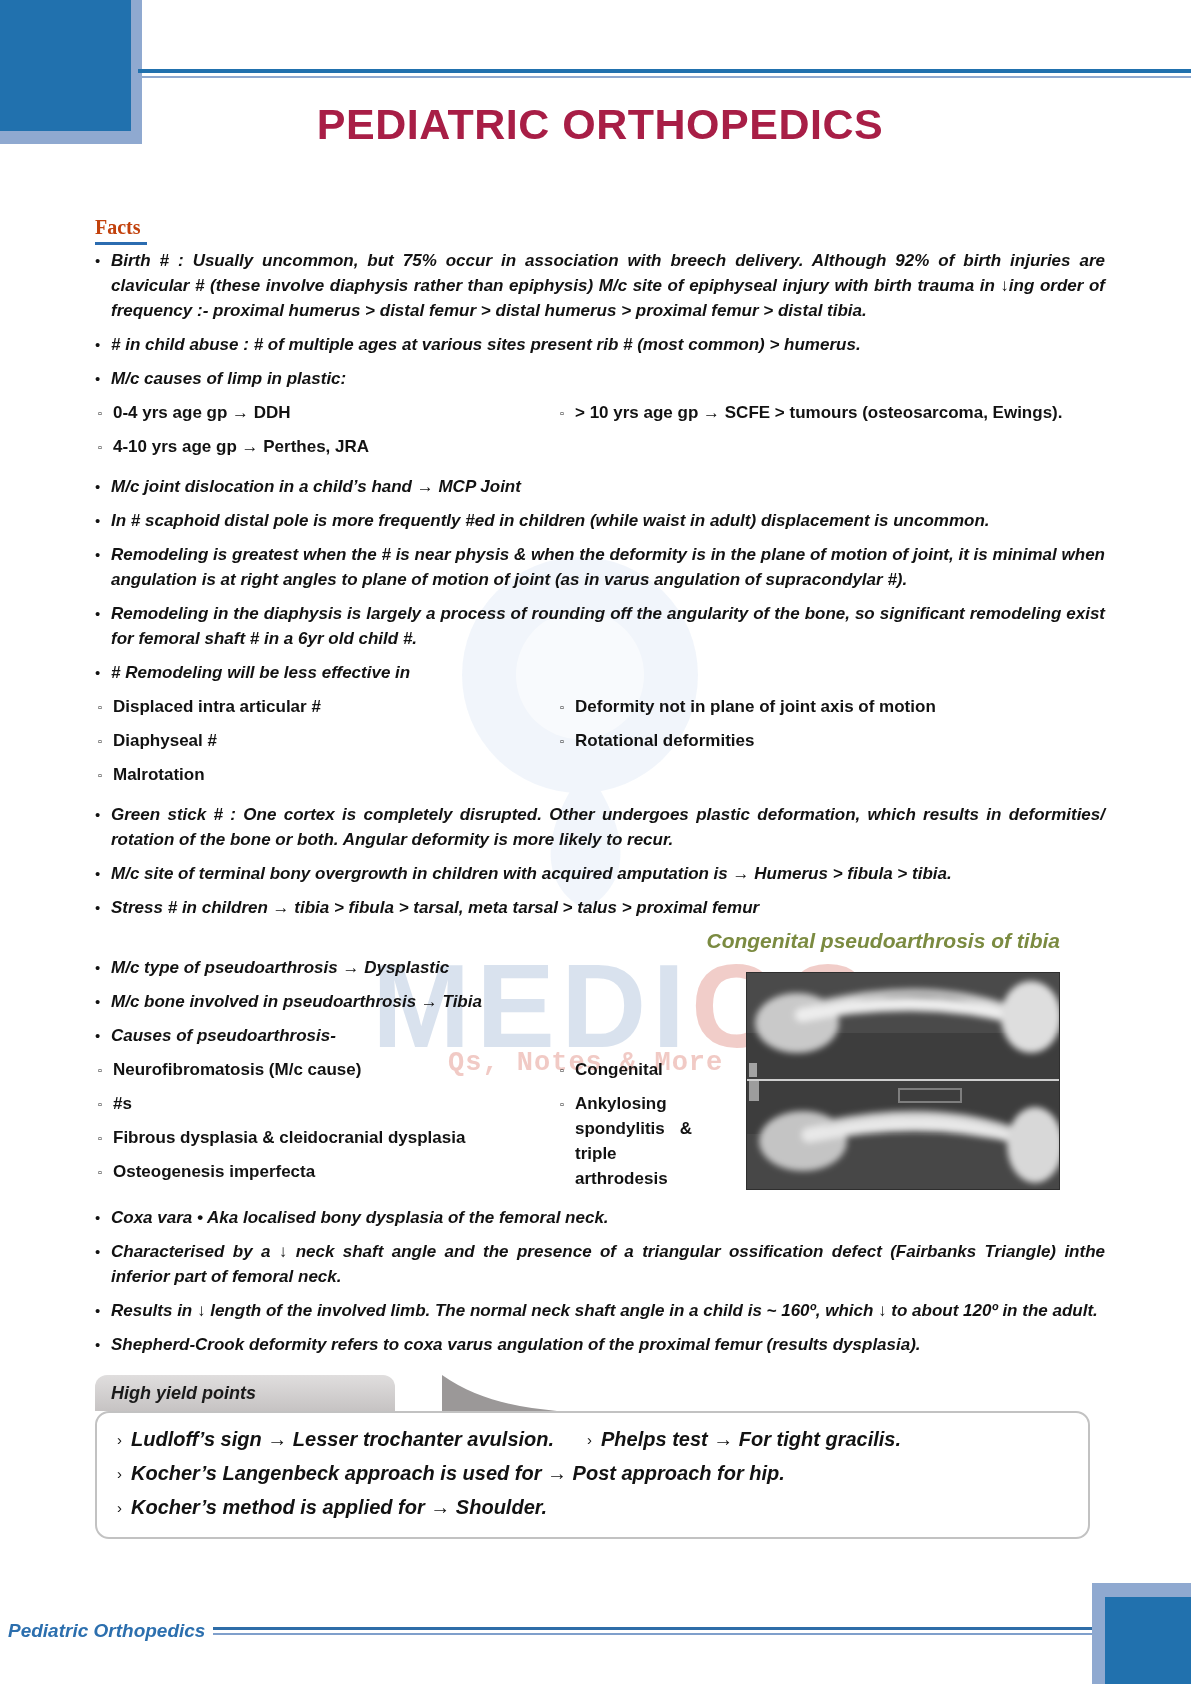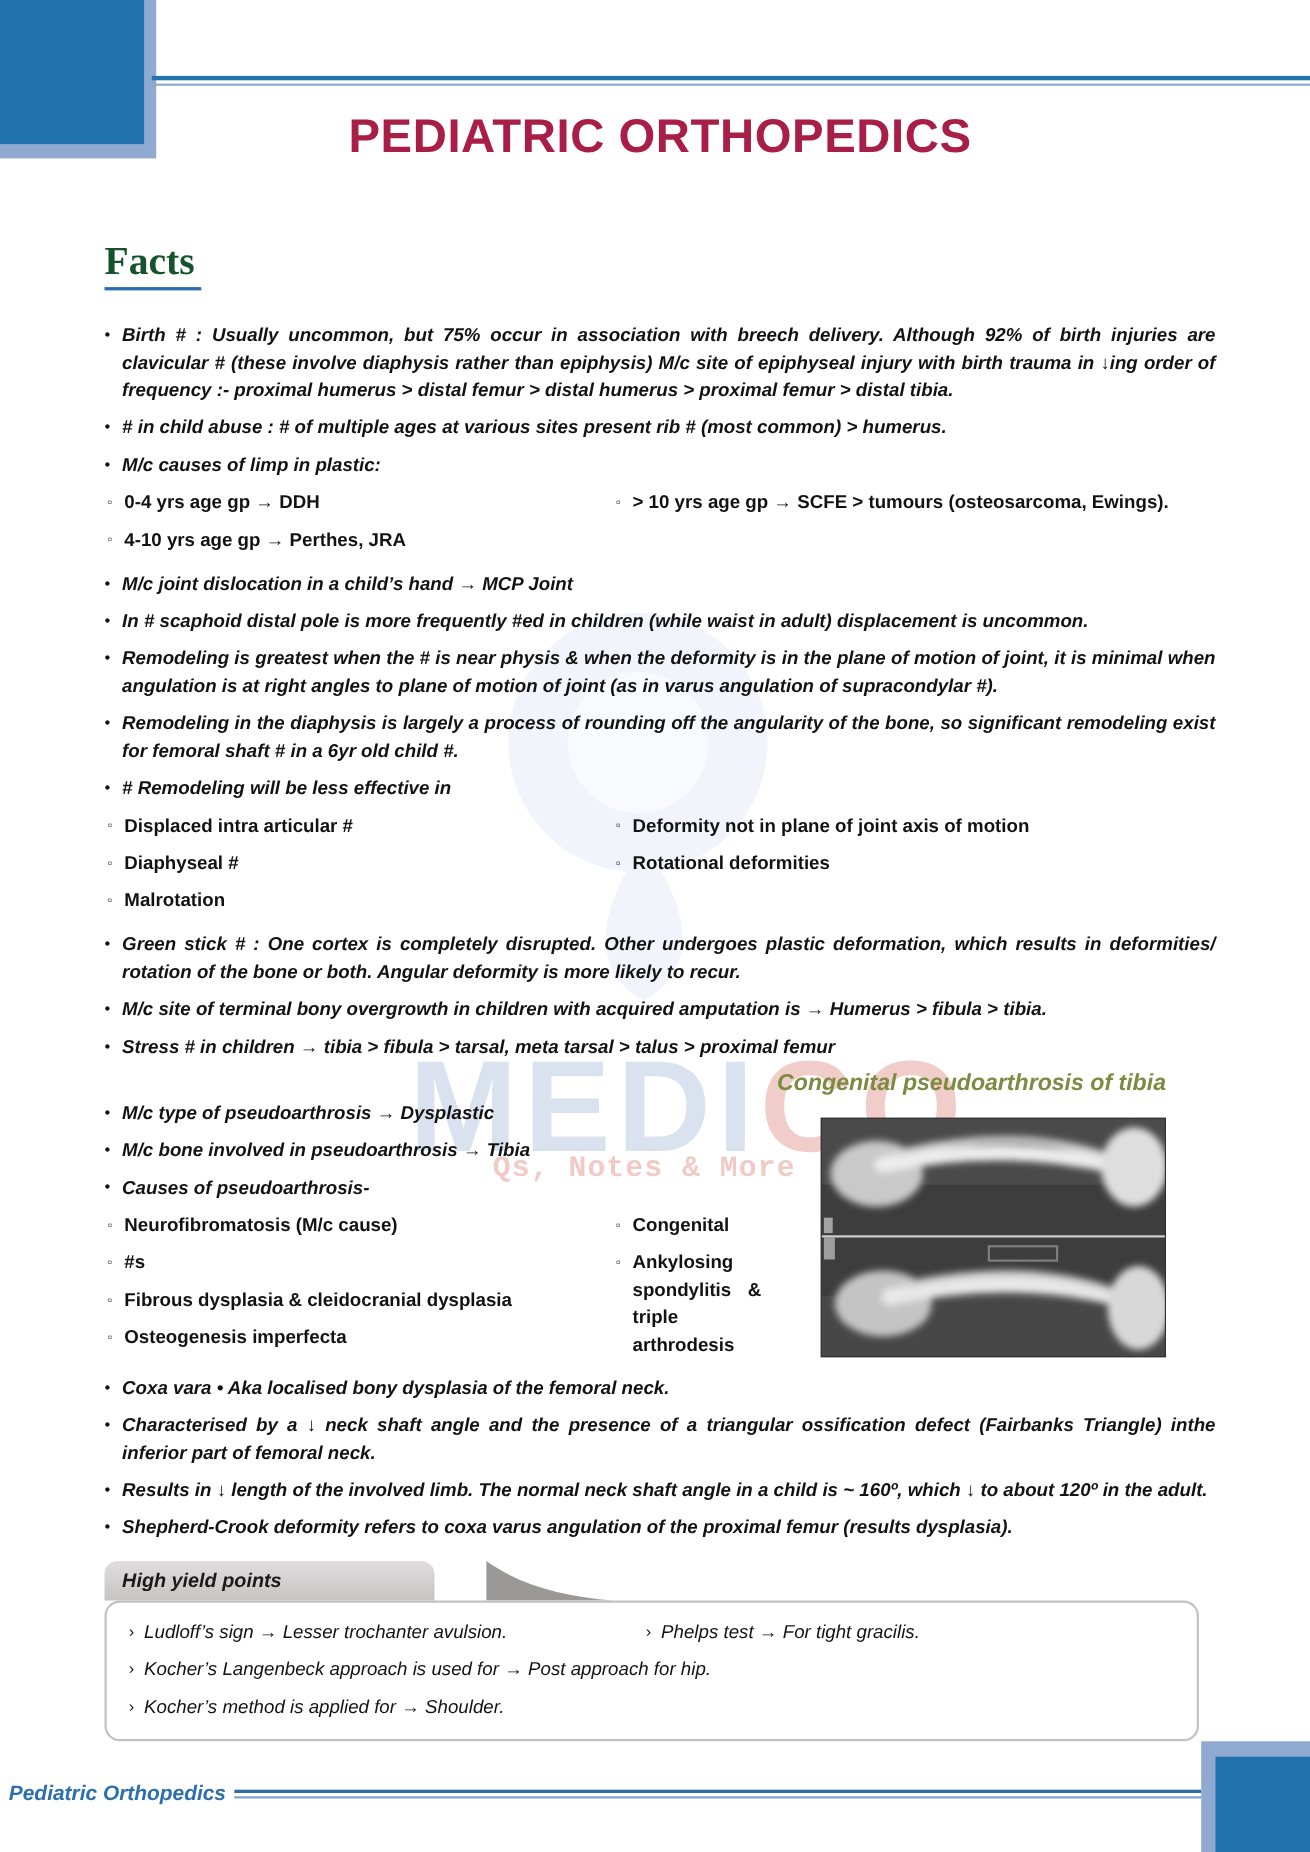--- a/index.html
+++ b/index.html
@@ -23,22 +23,22 @@
   .wm { position:absolute; z-index:0; pointer-events:none; }
   .wm-steth { left:420px; top:545px; opacity:0.55; }
   .wm-text { left:372px; top:938px; font-size:118px; font-weight:800; letter-spacing:6px; white-space:nowrap; }
   .wm-text .medi { color:rgba(120,150,195,0.28); }
   .wm-text .co   { color:rgba(210,90,75,0.30); }
   .wm-tag { left:448px; top:1048px; font-size:27px; font-weight:600; color:rgba(228,150,140,0.50); letter-spacing:1px;font-family:Liberation Mono, monospace; }
   
   .content { position:absolute; left:95px; top:216px; width:1010px; z-index:1;
              color:#121212; }
   .sec-heading-serif { display:inline-block; font-family:"Liberation Serif", serif;
-      font-size:36px; font-weight:700; color:#14532d; border-bottom:3px solid #2B6CB0;
-      padding:0 6px 3px 0; margin-bottom:28px; }
+      font-size:20px; font-weight:700; color:#c2410c; border-bottom:3px solid #2B6CB0;
+      padding:0 6px 3px 0; margin-bottom:3px; }
   .sec-heading-sans { display:inline-block; font-size:26px; font-weight:700; font-style:italic;
       color:#1E6CB5; border-bottom:3px solid #2B6CB0; padding:0 4px 4px 0; margin-bottom:12px; }
   .li { display:flex; align-items:flex-start; margin-bottom:9px; }
   .li p { flex:1; font-size:17px; font-weight:700; font-style:italic; line-height:25px; text-align:justify; }
   .mark { width:16px; flex:0 0 16px; font-size:15px; line-height:25px; font-style:normal; }
   .submark { width:15px; flex:0 0 15px; font-size:11px; line-height:25px; padding-top:1px; }
   .subli p { text-align:left; }
   .two-col { display:flex; margin-bottom:6px; }
   .col-l { width:465px; flex:0 0 465px; padding-left:3px; }
   .col-r { flex:1; padding-left:0; }
@@ -58,21 +58,21 @@
   .hy-tab { width:300px; height:36px; background:linear-gradient(180deg,#E0DEDE 0%,#C6C3C3 100%);
             border-radius:12px 12px 0 0; display:flex; align-items:center; padding:0 16px;
             font-size:18px; font-weight:700; font-style:italic; color:#1a1a1a; }
   .hy-swoosh { height:36px; margin-left:-1px; }
   .hy-box { border:2px solid #C2C2C2; border-radius:14px; background:#fff;
             padding:14px 20px 8px 20px; width:995px; min-height:110px; }
   .hy-row { display:flex; margin-bottom:9px; }
   .hy-l { width:470px; flex:0 0 470px; }
   .hy-item { display:flex; align-items:flex-start; }
   .hy-item .mark { width:14px; flex:0 0 14px; font-size:15px; }
-  .hy-item p { font-size:17px; font-weight:400; font-style:italic; line-height:25px; }
+  .hy-item p { font-size:20px; font-weight:700; font-style:italic; line-height:25px; }
   
   .footer { position:absolute; left:8px; top:1620px; width:1084px; display:flex; align-items:center; z-index:1; }
   .footer-label { font-size:19px; font-weight:700; font-style:italic; color:#2C6FAE; white-space:nowrap; }
   .footer-rule { flex:1; height:8px; margin-left:8px;
                  border-top:3px solid #2E6DA8; border-bottom:2px solid #7F9FCB; }
 </style>
 </head>
 <body>
 
 <div class="page">

